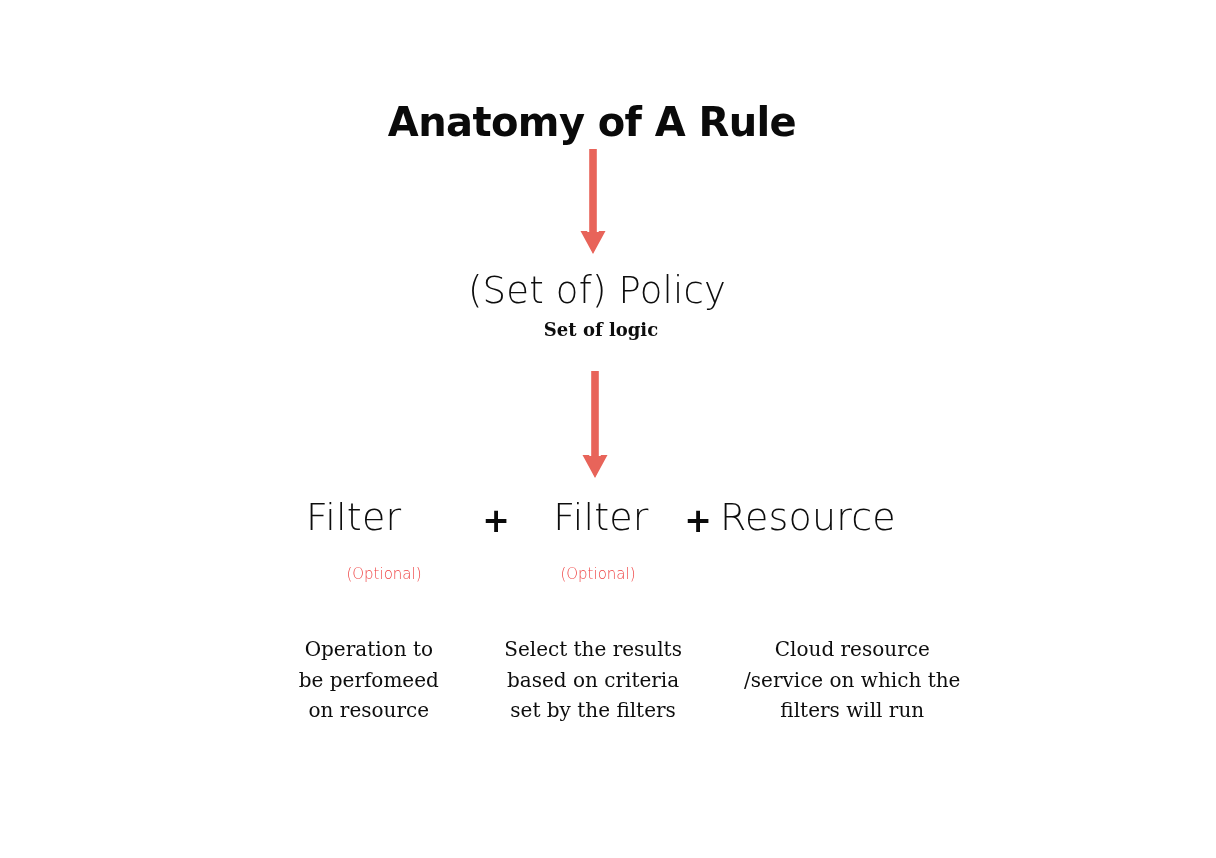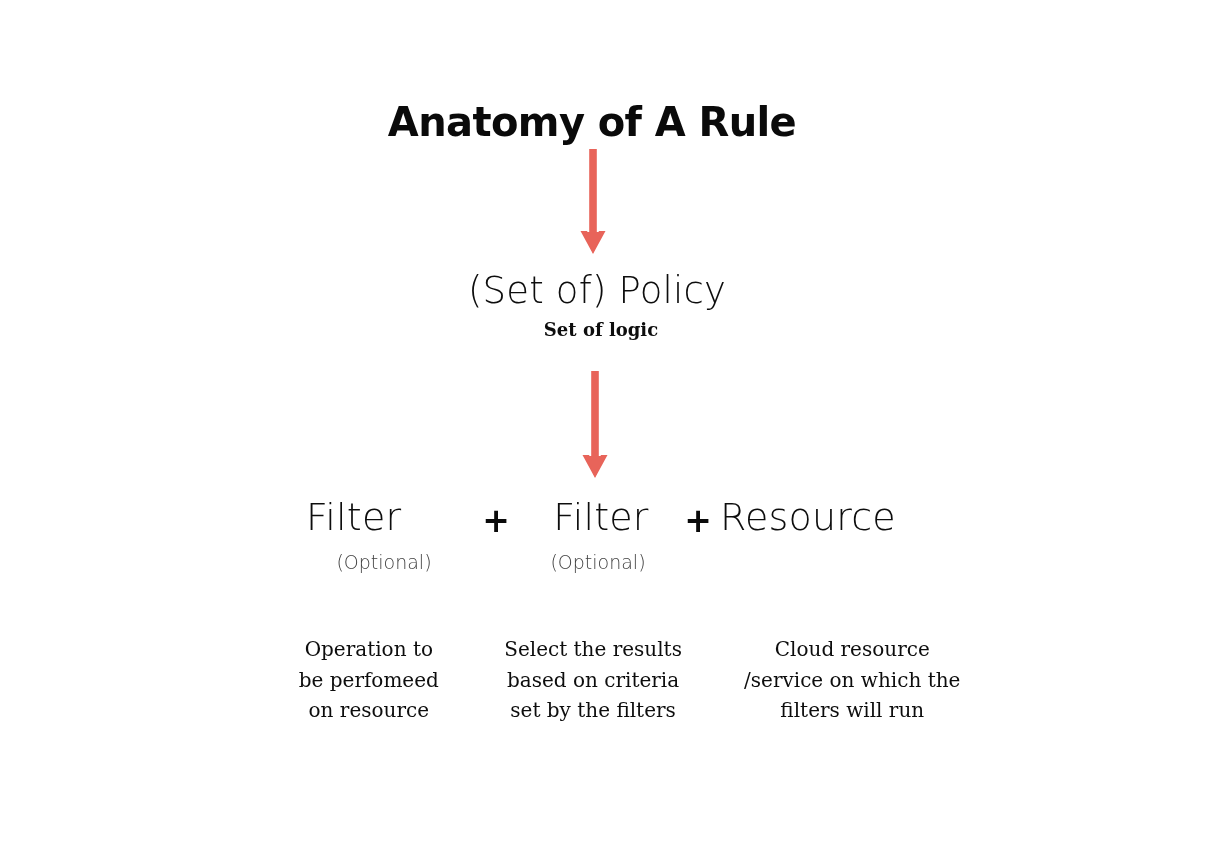--- a/index.html
+++ b/index.html
@@ -116,24 +116,24 @@
   .h-col { display: flex; flex-direction: column; }
   .h-action   { width: 160px; align-items: flex-start; padding-left: 28px; }
   .h-plus1    { width: 60px;  align-items: center; padding-top: 6px; }
   .h-filter   { width: 150px; align-items: center; }
   .h-plus2    { width: 44px;  align-items: center; padding-top: 6px; }
   .h-resource { width: 210px; align-items: flex-start; }
 
   .optional {
     font-family: "DejaVu Sans", sans-serif;
     font-weight: 300;
-    font-size: 19px;
+    font-size: 15px;
     letter-spacing: 0px;
-    color: #404040;
-    margin-top: 15px;
+    color: #ef4444;
+    margin-top: 29px;
     white-space: nowrap;
   }
   .h-action .optional { align-self: center; transform: translateX(-2px); }
   .h-filter .optional { align-self: center; transform: translateX(-3px); }
 
   
   .desc-row {
     position: absolute;
     left: 278px;
     top: 634px;

